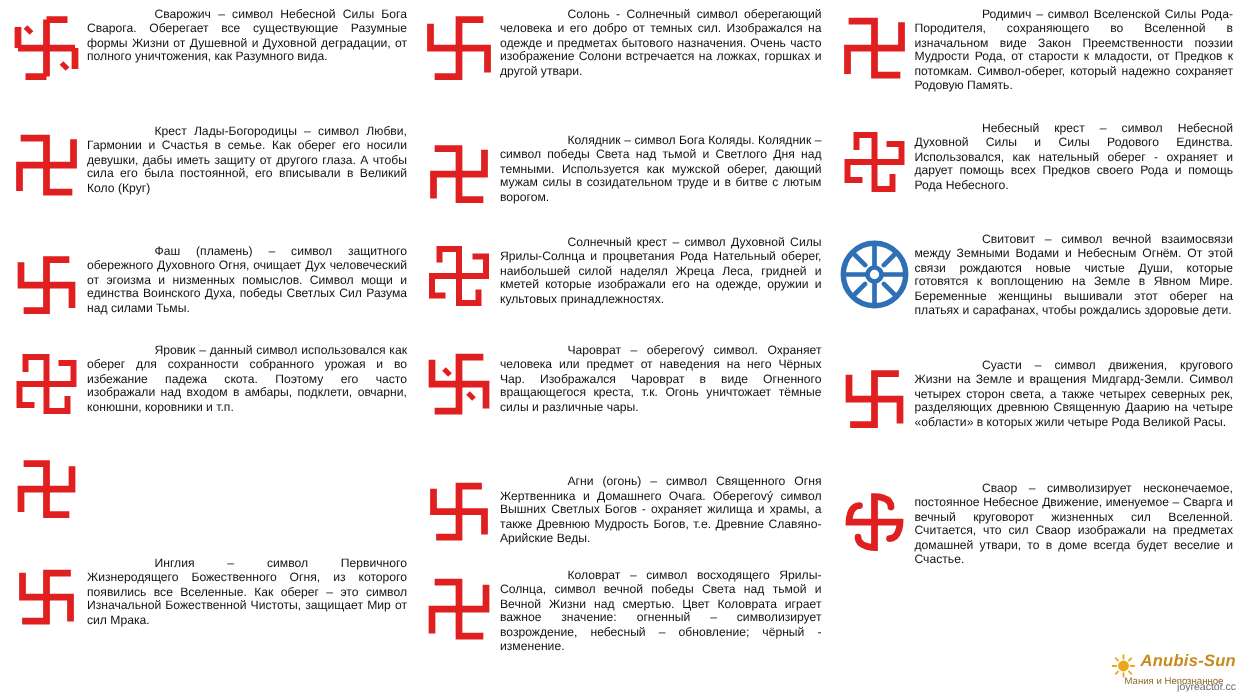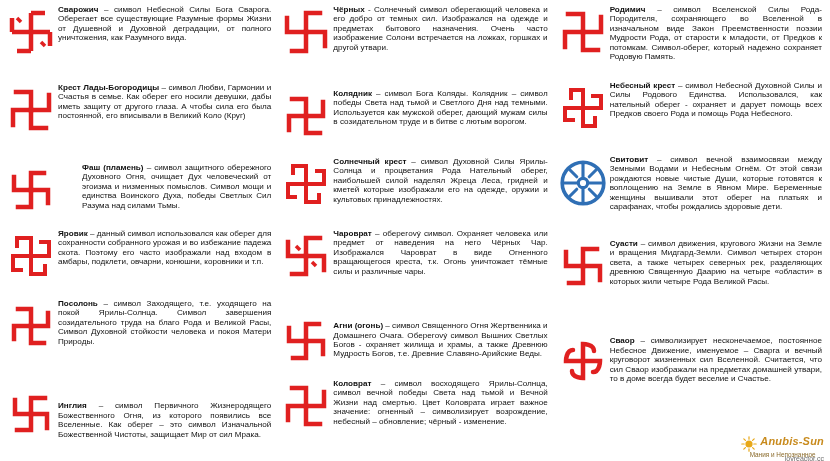--- a/index.html
+++ b/index.html
@@ -51,43 +51,44 @@
   }
   .sym svg { display: block; }
   .txt {
     font-size: 8.1px;
     line-height: 1.17;
     color: #111111;
     text-align: justify;
     padding-right: 2px;
   }
   .txt b {
-    font-weight: bold;
+    font-weight: normal;
+    margin-left: 45px;
   }
 
   
   .h-sv   { height: 78px; }
   .h-kr   { height: 80px; justify-content: center; }
-  .h-fa   { height: 66px; gap: 24px; }
+  .h-fa   { height: 66px; }
   .h-ya   { height: 70px; }
   .h-po   { height: 72px; }
-  .h-in   { height: 70px; align-items: flex-end; }
+  .h-in   { height: 70px; }
 
   .h-so   { height: 84px; }
   .h-ko   { height: 68px; }
   .h-sk   { height: 72px; }
   .h-ch   { height: 74px; }
   .h-ag   { height: 76px; align-items: center; }
   .h-kv   { height: 62px; }
 
   .h-ro   { height: 76px; }
   .h-nk   { height: 74px; }
   .h-svt  { height: 84px; }
   .h-su   { height: 82px; }
-  .h-svr  { height: 80px; align-items: center; }
+  .h-svr  { height: 80px; }
 
   .watermark {
     position: absolute;
     right: 6px;
     bottom: 2px;
     text-align: center;
     line-height: 1.05;
   }
   .wm-title {
     font-size: 11px;
@@ -183,21 +184,20 @@
         <div class="sym">
           <svg width="50" height="50" viewBox="0 0 100 100">
             <g fill="none" stroke="#e02020" stroke-width="9" stroke-linecap="square">
               <path d="M50 50 L50 16 L24 16"></path>
               <path d="M50 50 L84 50 L84 24"></path>
               <path d="M50 50 L50 84 L76 84"></path>
               <path d="M50 50 L16 50 L16 76"></path>
             </g>
           </svg>
         </div>
-        <div class="txt"><b>Посолонь</b> – символ Заходящего, т.е. уходящего на покой Ярилы-Солнца. Символ завершения созидательного труда на благо Рода и Великой Расы, Символ Духовной стойкости человека и покоя Матери Природы.</div>
       </div>
 
       <div class="entry h-in">
         <div class="sym">
           <svg width="50" height="50" viewBox="0 0 100 100">
             <g fill="none" stroke="#e02020" stroke-width="9" stroke-linecap="square">
               <path d="M50 50 L50 18 L78 18"></path>
               <path d="M50 50 L82 50 L82 78"></path>
               <path d="M50 50 L50 82 L22 82"></path>
               <path d="M50 50 L18 50 L18 22"></path>
@@ -215,21 +215,21 @@
         <div class="sym">
           <svg width="50" height="50" viewBox="0 0 100 100">
             <g fill="none" stroke="#e02020" stroke-width="9" stroke-linecap="square">
               <path d="M50 50 L50 12 L78 12"></path>
               <path d="M50 50 L88 50 L88 78"></path>
               <path d="M50 50 L50 88 L22 88"></path>
               <path d="M50 50 L12 50 L12 22"></path>
             </g>
           </svg>
         </div>
-        <div class="txt"><b>Чёрных</b> - Солнечный символ оберегающий человека и его добро от темных сил. Изображался на одежде и предметах бытового назначения. Очень часто изображение Солони встречается на ложках, горшках и другой утвари.</div>
+        <div class="txt"><b>Солонь</b> - Солнечный символ оберегающий человека и его добро от темных сил. Изображался на одежде и предметах бытового назначения. Очень часто изображение Солони встречается на ложках, горшках и другой утвари.</div>
       </div>
 
       <div class="entry h-ko">
         <div class="sym">
           <svg width="50" height="50" viewBox="0 0 100 100">
             <g fill="none" stroke="#e02020" stroke-width="9" stroke-linecap="square">
               <path d="M50 50 L50 16 L22 16"></path>
               <path d="M50 50 L84 50 L84 22"></path>
               <path d="M50 50 L50 84 L78 84"></path>
               <path d="M50 50 L16 50 L16 78"></path>

